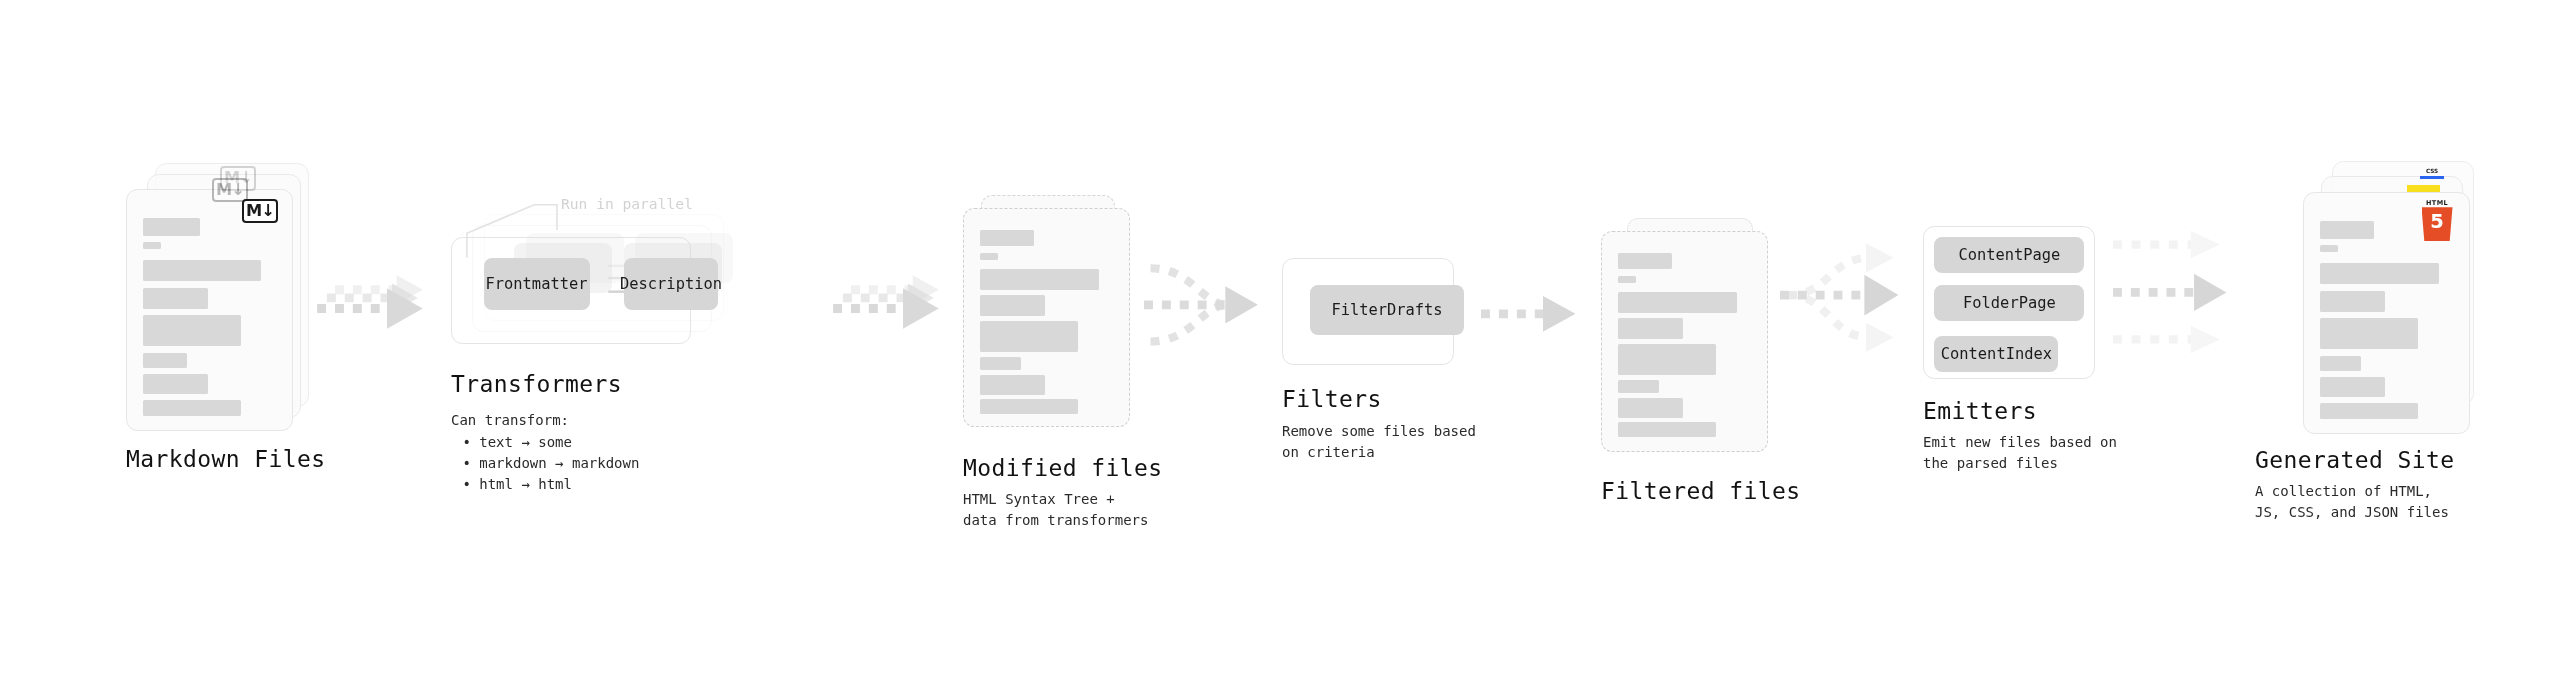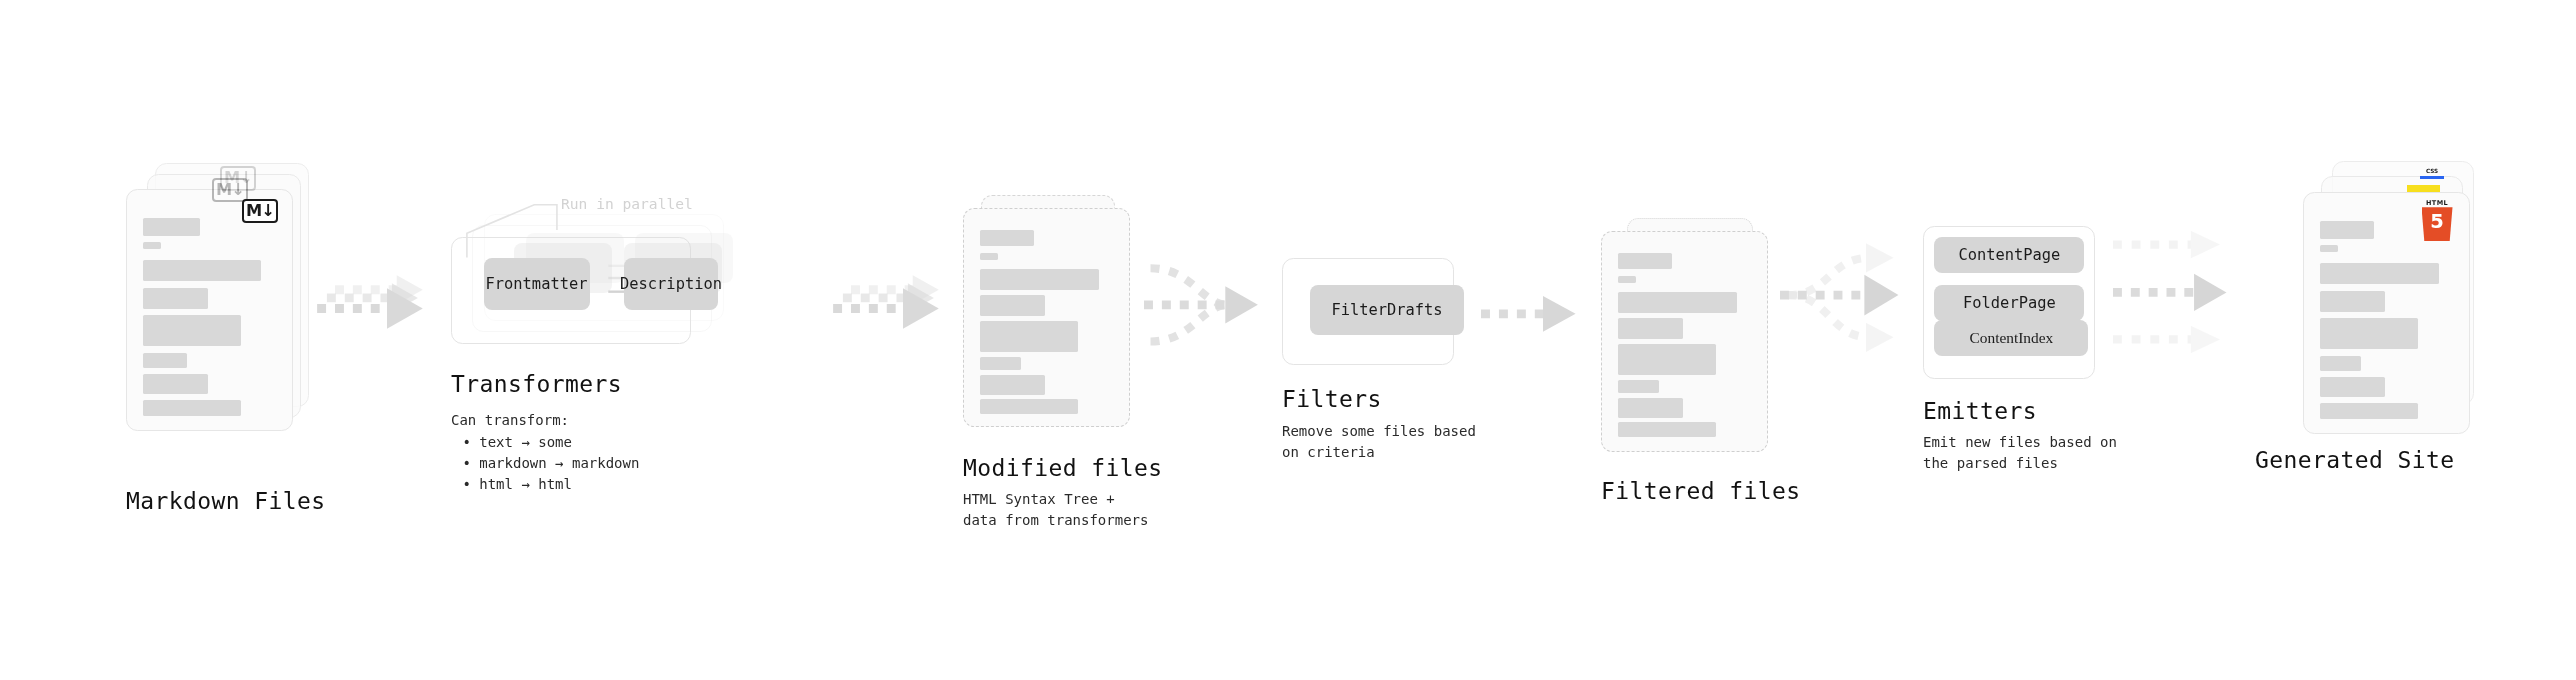--- a/index.html
+++ b/index.html
@@ -145,21 +145,21 @@
         <div class="skeleton" style="left:16.3px;top:98px;width:65px;height:21px;"></div>
         <div class="skeleton" style="left:16.3px;top:125px;width:98px;height:31px;"></div>
         <div class="skeleton" style="left:16.3px;top:163px;width:44px;height:14.6px;"></div>
         <div class="skeleton" style="left:16.3px;top:184px;width:65px;height:19.5px;"></div>
         <div class="skeleton" style="left:16.3px;top:210px;width:98px;height:16.3px;"></div>
       </div>
       <div class="md-badge ghost2" style="left:94px;top:3.3px;">M↓</div>
       <div class="md-badge ghost" style="left:86px;top:14.6px;">M↓</div>
       <div class="md-badge" style="left:116px;top:36px;">M↓</div>
     </div>
-    <div class="title" style="left:0px;top:283px;margin-top:42px;">Markdown Files</div>
+    <div class="title" style="left:0px;top:283px;">Markdown Files</div>
   </div>
 
   <div class="node" style="left:309px;top:280px;">
     <svg width="130" height="65" viewBox="0 0 160 80">
       <g opacity="0.45">
         <line x1="32" y1="12" x2="110" y2="12" stroke="#dedede" stroke-width="11" stroke-dasharray="11 11"></line>
         <polygon points="108,-6 140,12 108,30" fill="#dedede"></polygon>
       </g>
       <g opacity="0.65">
         <line x1="22" y1="22" x2="104" y2="22" stroke="#dcdcdc" stroke-width="11" stroke-dasharray="11 11"></line>
@@ -304,21 +304,21 @@
         <line x1="0" y1="58" x2="108" y2="58" stroke="#dbdbdb" stroke-width="11" stroke-dasharray="11 11"></line>
         <polygon points="104,33 146,58 104,83" fill="#d6d6d6"></polygon>
       </g>
     </svg>
   </div>
 
   <div class="node" style="left:1923px;top:226px;">
     <div class="group" style="left:0px;top:0px;width:172px;height:153px;"></div>
     <div class="pill" style="left:11.4px;top:11.4px;width:150px;height:36px;">ContentPage</div>
     <div class="pill" style="left:11.4px;top:59px;width:150px;height:36px;">FolderPage</div>
-    <div class="pill" style="left:11.4px;top:94px;width:154px;height:36px;font-family:Liberation Serif, serif;">ContentIndex</div>
+    <div class="pill" style="left:11.4px;top:110px;width:124px;height:36px;">ContentIndex</div>
     <div class="title" style="left:0px;top:172px;">Emitters</div>
     <div class="desc" style="left:0px;top:206px;">Emit new files based on
 the parsed files</div>
   </div>
 
   <div class="node" style="left:2113px;top:234px;">
     <svg width="154" height="146" viewBox="0 0 190 180">
       <g opacity="0.45">
         <line x1="0" y1="13" x2="100" y2="13" stroke="#e6e6e6" stroke-width="10" stroke-dasharray="11 12"></line>
         <polygon points="96,-4 132,13 96,30" fill="#ececec"></polygon>
@@ -355,16 +355,18 @@
         <div class="skeleton" style="left:16.3px;top:184px;width:65px;height:19.5px;"></div>
         <div class="skeleton" style="left:16.3px;top:210px;width:98px;height:16.3px;"></div>
       </div>
 
       <div class="html5-badge" style="left:116px;top:39px;">
         <div class="html5-word">HTML</div>
         <div class="html5-shield">5</div>
       </div>
     </div>
     <div class="title" style="left:0px;top:286px;">Generated Site</div>
+    <div class="desc" style="left:0px;top:320px;">A collection of HTML,
+JS, CSS, and JSON files</div>
   </div>
 
 </div>
 
 
 </body></html>

